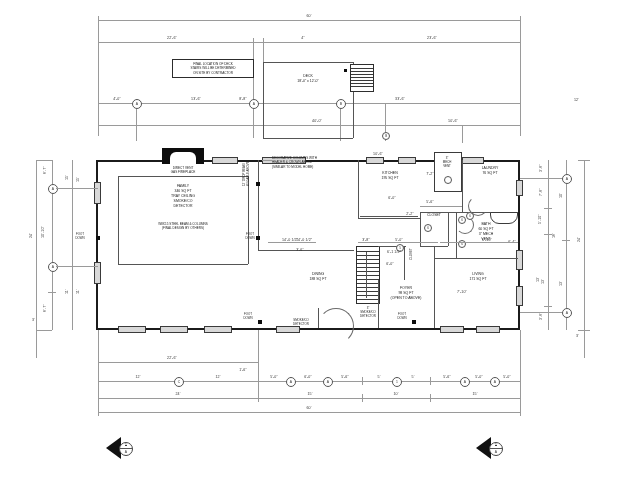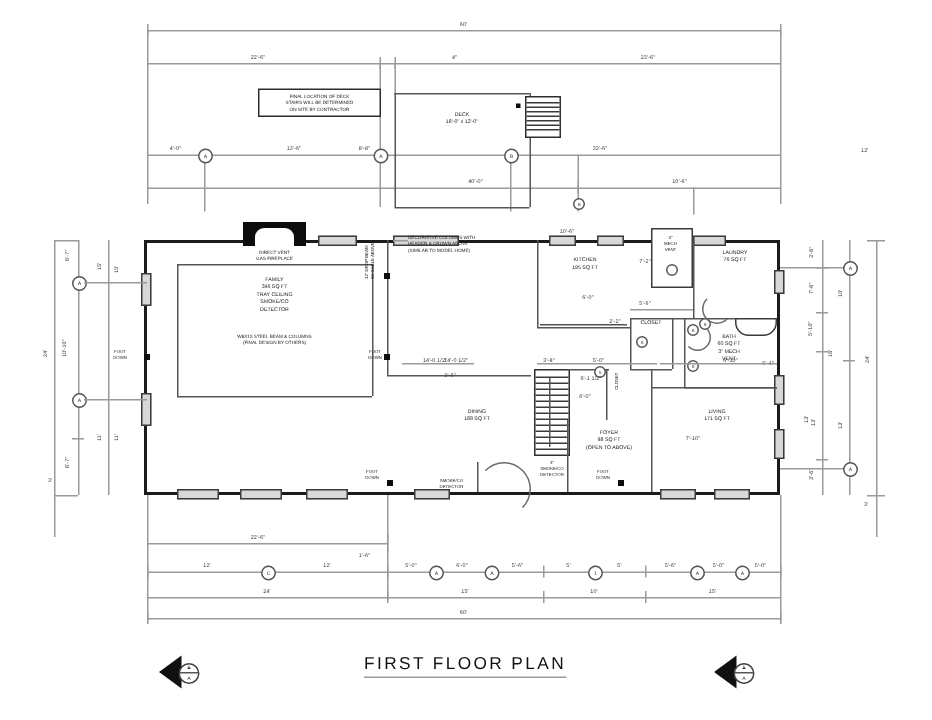--- a/index.html
+++ b/index.html
@@ -430,21 +430,20 @@
 
   <div class="secmark" style="left:106px;">
     <div class="tri"></div>
     <div class="cir">
       <s>1</s>
       <i></i>
       <u>A</u>
     </div>
   </div>
 
-  <div id="title">FIRST FLOOR PLAN</div>
 
   <div class="secmark" style="left:476px;">
     <div class="tri"></div>
     <div class="cir">
       <s>1</s>
       <i></i>
       <u>A</u>
     </div>
   </div>
 

